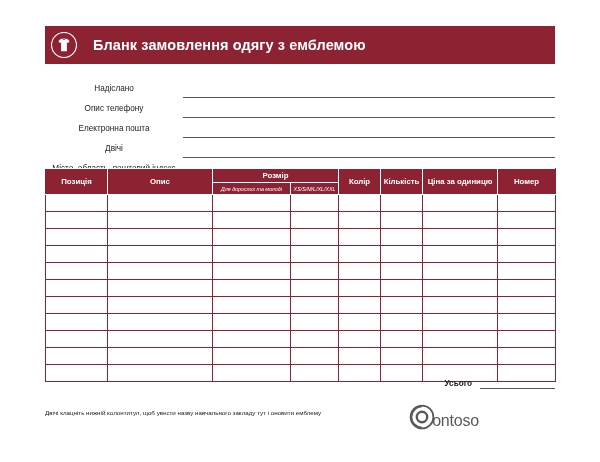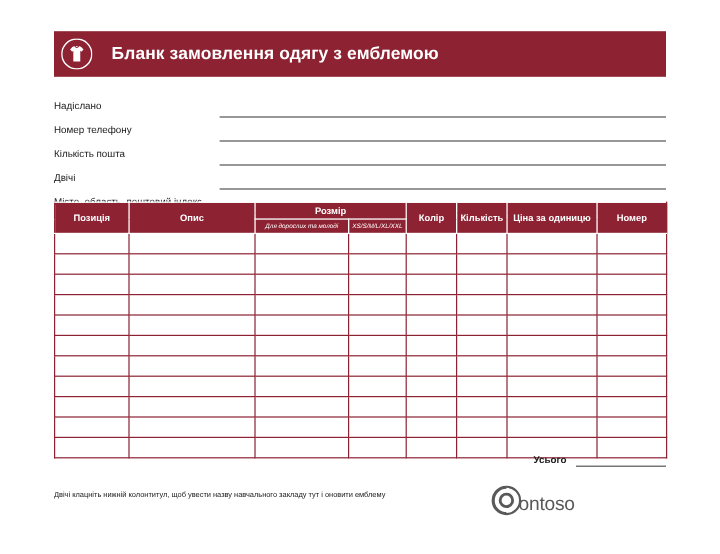--- a/index.html
+++ b/index.html
@@ -57,20 +57,21 @@
     position: absolute;
     left: 45px;
     top: 80px;
     width: 510px;
   }
   .field-row {
     display: flex;
     align-items: flex-end;
     height: 18px;
     margin-bottom: 2px;
+    text-align: center;
   }
   .field-label {
     width: 138px;
     flex: 0 0 138px;
     font-size: 8.2px;
     color: #1a1a1a;
     line-height: 14px;
     padding-bottom: 2px;
   }
   .field-line {
@@ -189,25 +190,25 @@
     </span>
     <span class="banner-title">Бланк замовлення одягу з емблемою</span>
   </div>
 
   <div class="fields">
     <div class="field-row">
       <div class="field-label">Надіслано</div>
       <div class="field-line"></div>
     </div>
     <div class="field-row">
-      <div class="field-label">Номер телефону</div>
-      <div class="field-line"></div>
-    </div>
-    <div class="field-row">
-      <div class="field-label">Кількість пошта</div>
+      <div class="field-label">Опис телефону</div>
+      <div class="field-line"></div>
+    </div>
+    <div class="field-row">
+      <div class="field-label">Електронна пошта</div>
       <div class="field-line"></div>
     </div>
     <div class="field-row">
       <div class="field-label">Двічі</div>
       <div class="field-line"></div>
     </div>
     <div class="field-row">
       <div class="field-label">Місто, область, поштовий індекс</div>
       <div class="field-line"></div>
     </div>

